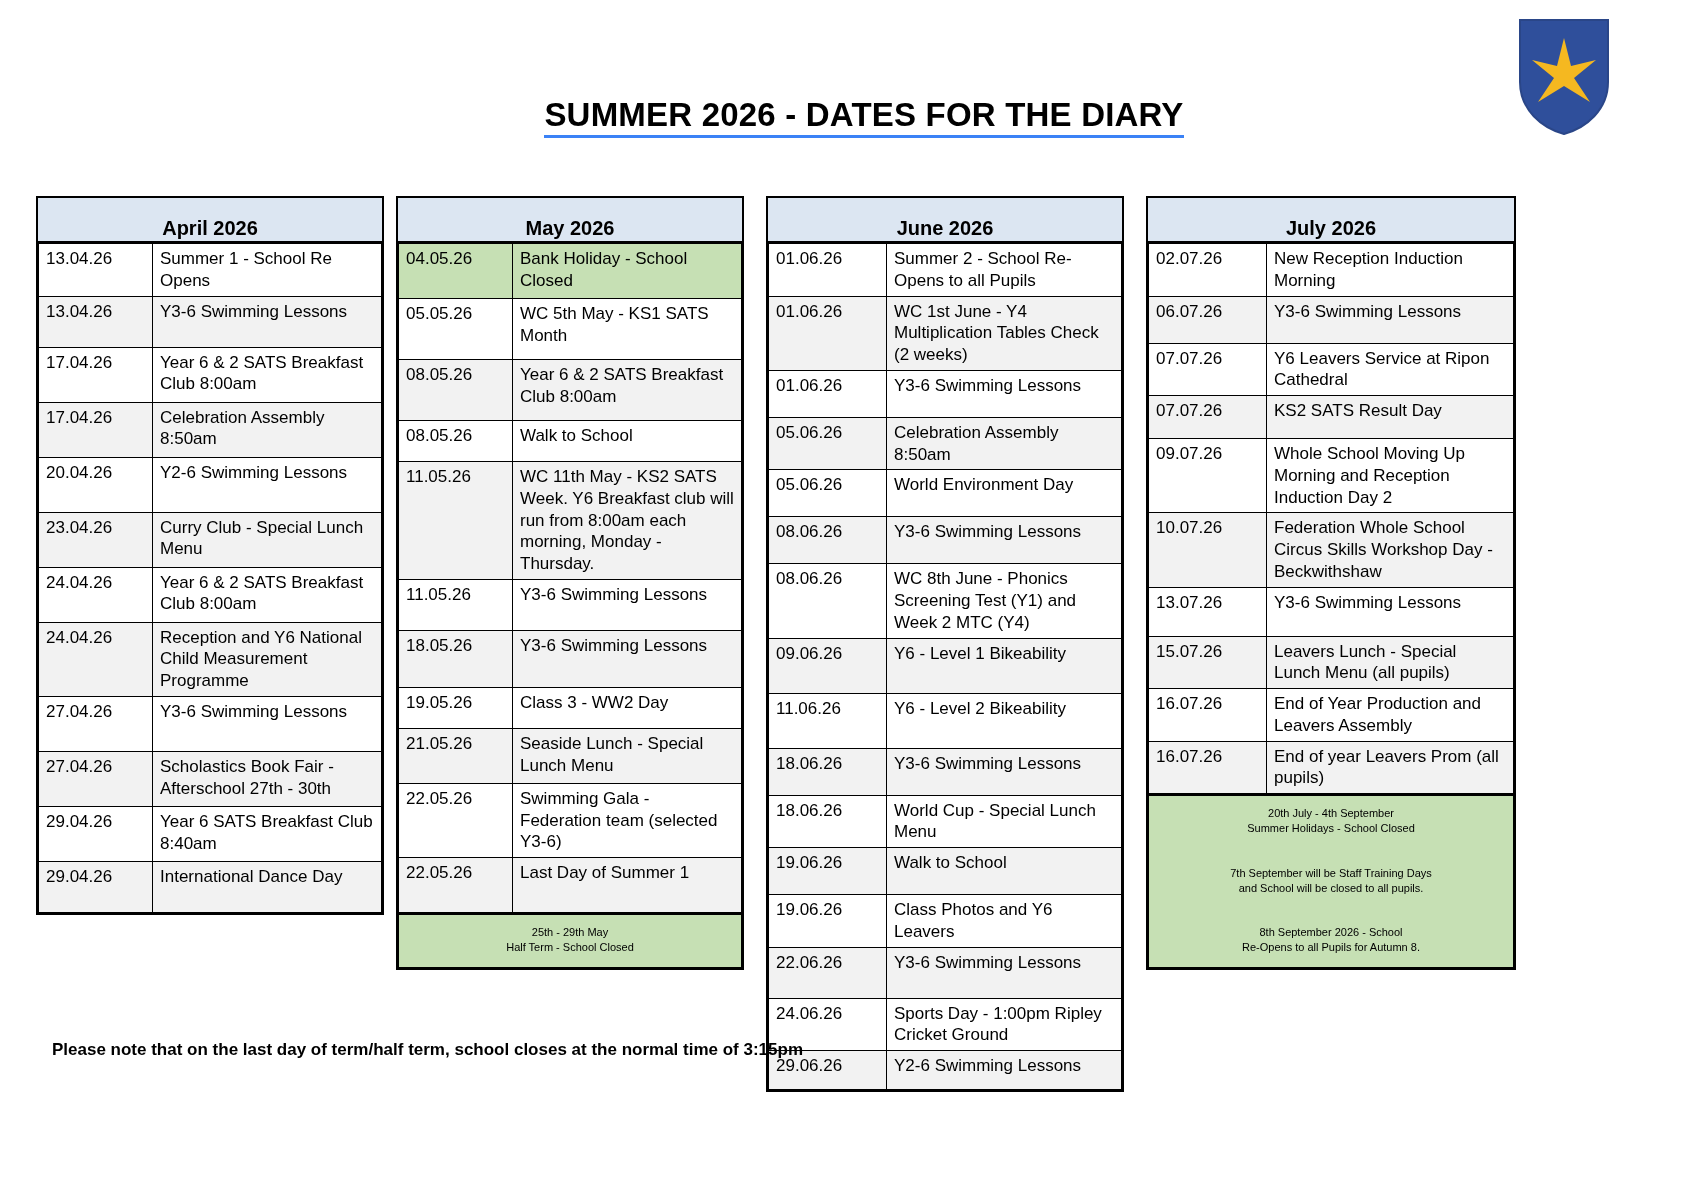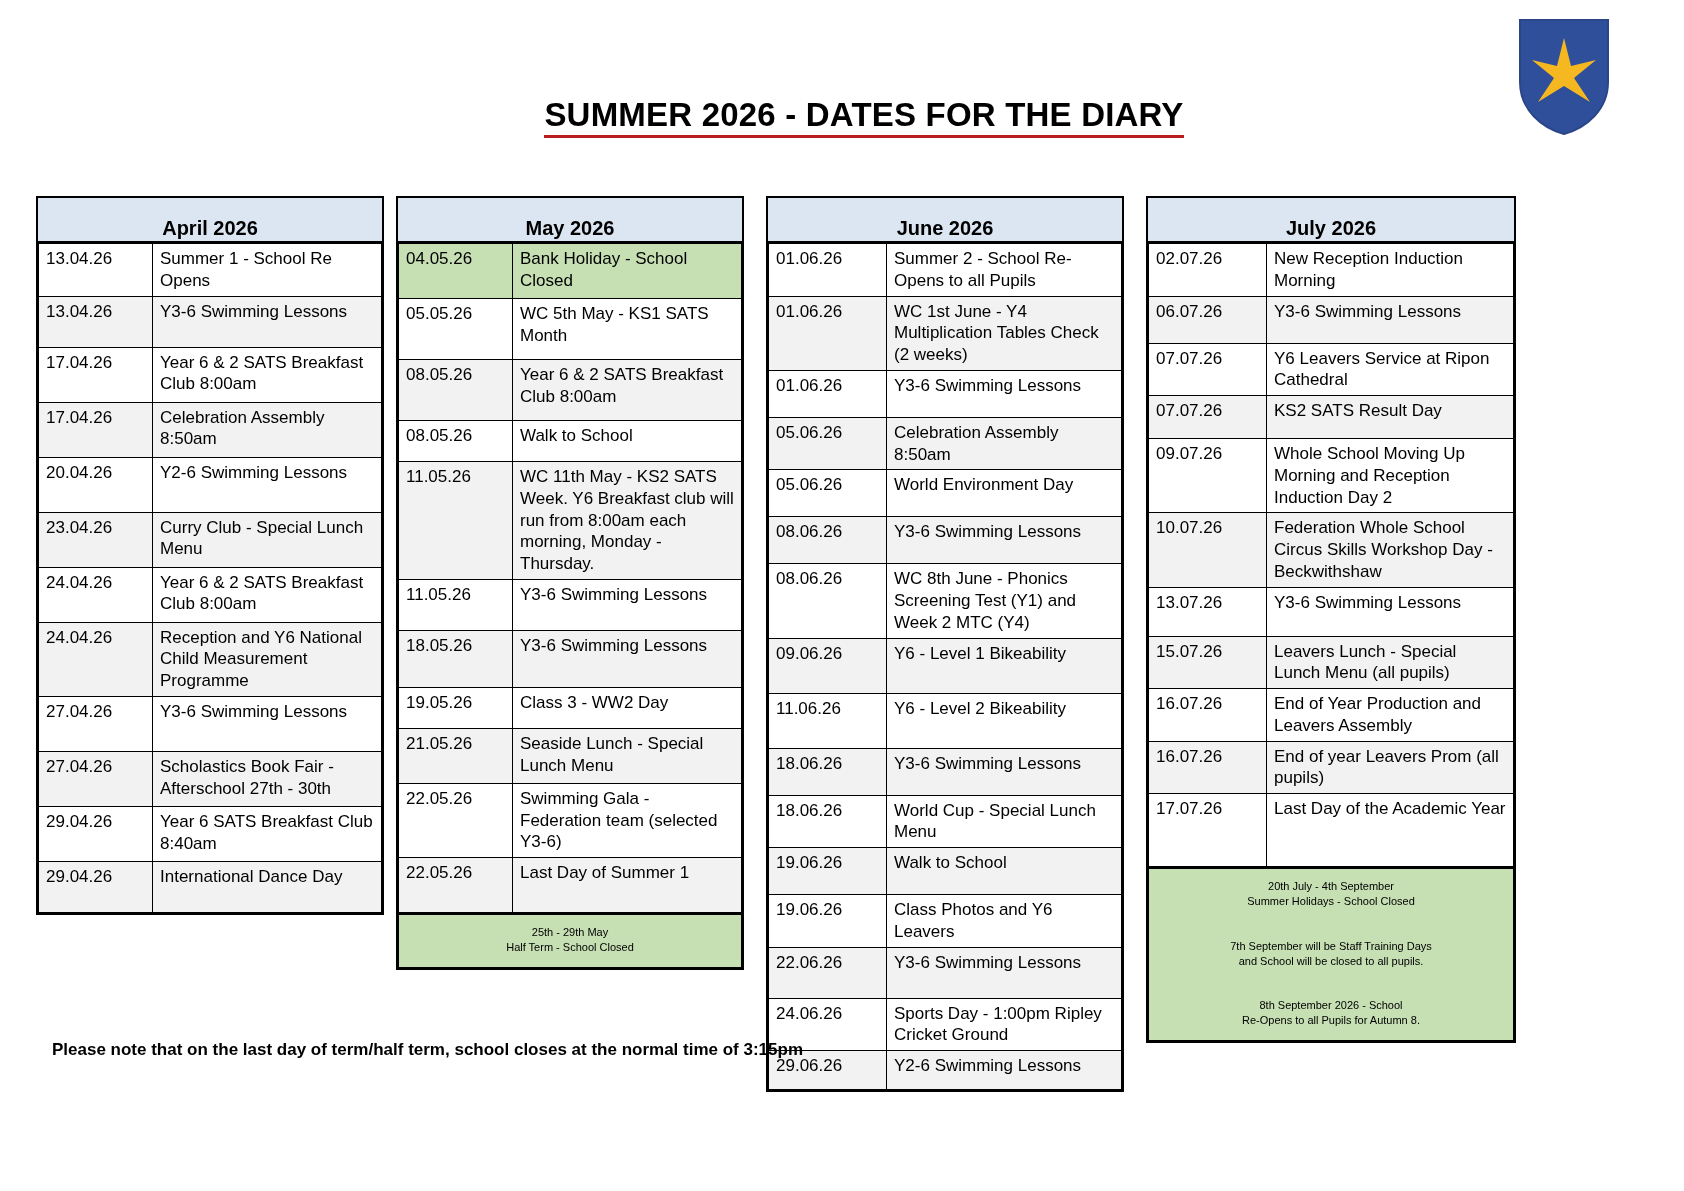--- a/index.html
+++ b/index.html
@@ -36,21 +36,21 @@
     top: 96px;
     left: 0;
     width: 1684px;
     text-align: center;
   }
   .title {
     display: inline-block;
     font-size: 33px;
     font-weight: bold;
     letter-spacing: 0.2px;
-    border-bottom: 3px solid #b91c1c;
+    border-bottom: 3px solid #3b82f6;
     padding-bottom: 1px;
     line-height: 1.15;
     margin-left: 44px;
   }
 
   
   .columns {
     position: absolute;
     top: 196px;
     left: 36px;
@@ -364,24 +364,20 @@
               <td class="date-cell" style="height: 38px;">15.07.26</td>
               <td class="event-cell">Leavers Lunch - Special Lunch Menu (all pupils)</td>
             </tr>
             <tr class="plain">
               <td class="date-cell" style="height: 38px;">16.07.26</td>
               <td class="event-cell">End of Year Production and Leavers Assembly</td>
             </tr>
             <tr class="shade">
               <td class="date-cell" style="height: 38px;">16.07.26</td>
               <td class="event-cell">End of year Leavers Prom (all pupils)</td>
-            </tr>
-            <tr class="plain">
-              <td class="date-cell" style="height: 64px;">17.07.26</td>
-              <td class="event-cell">Last Day of the Academic Year</td>
             </tr>
           </tbody>
       </table>
       <div class="notice">
           <p>20th July - 4th September</p>
           <p>Summer Holidays - School Closed</p>
           <p class="gap">7th September will be Staff Training Days</p>
           <p>and School will be closed to all pupils.</p>
           <p class="gap">8th September 2026 - School</p>
           <p>Re-Opens to all Pupils for Autumn 8.</p>

